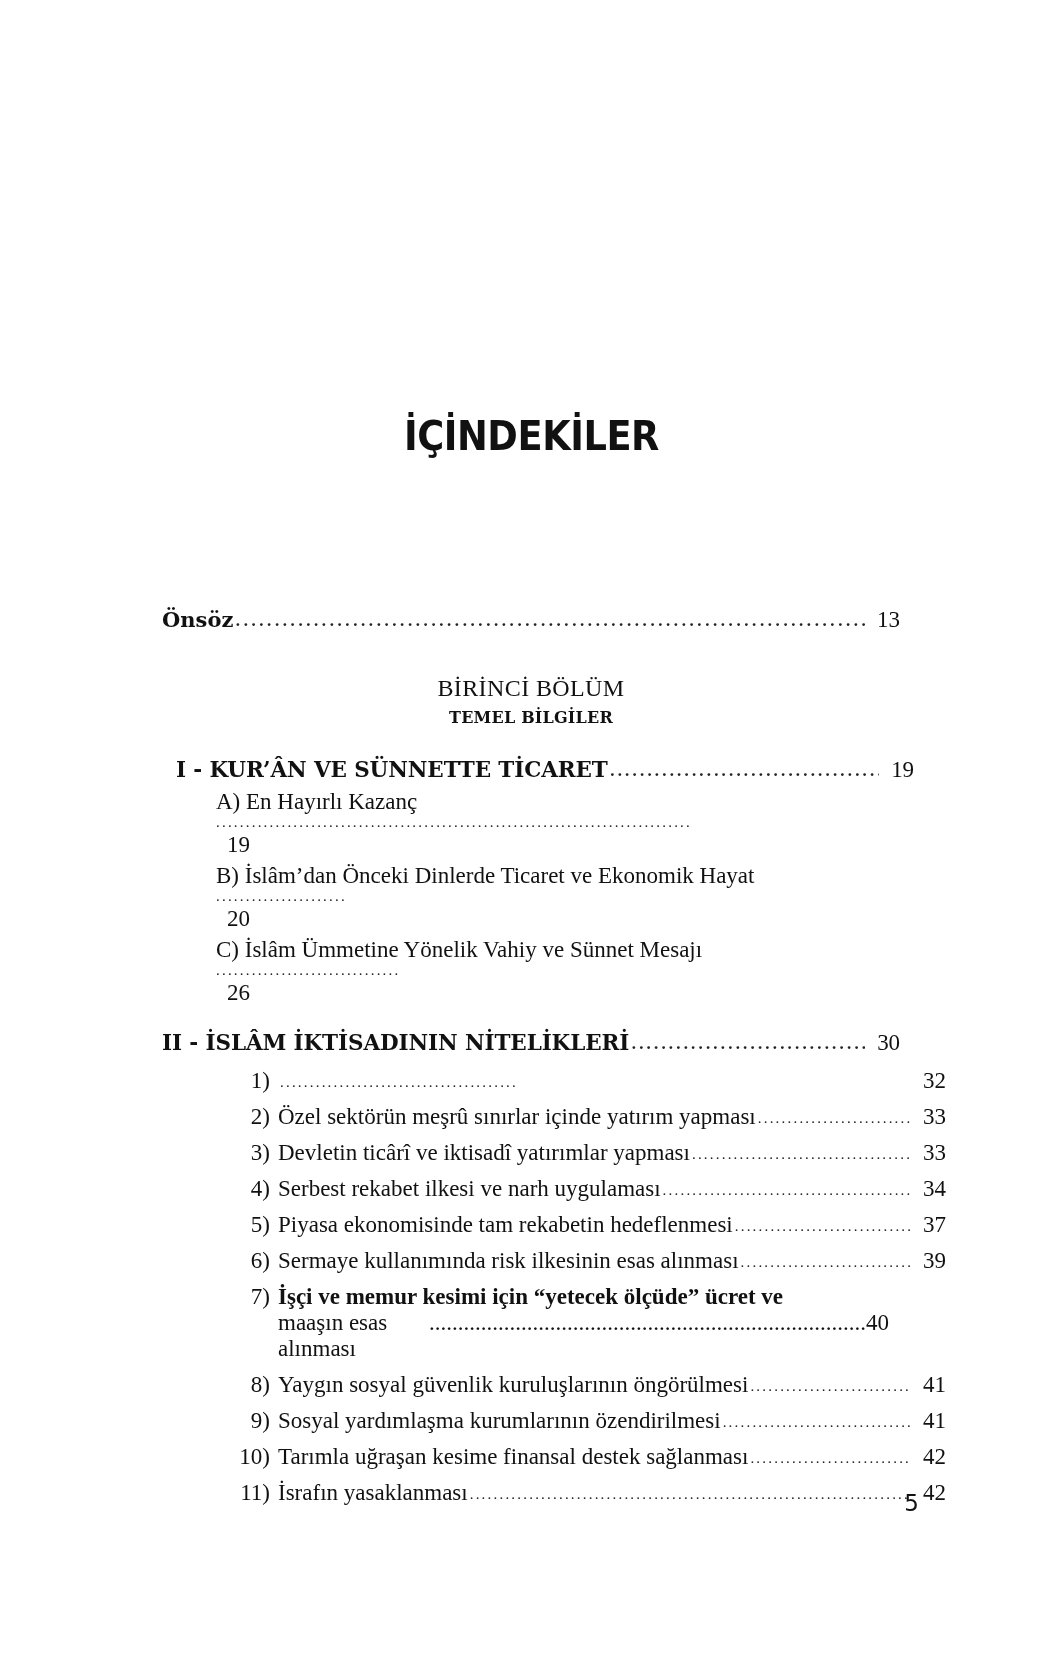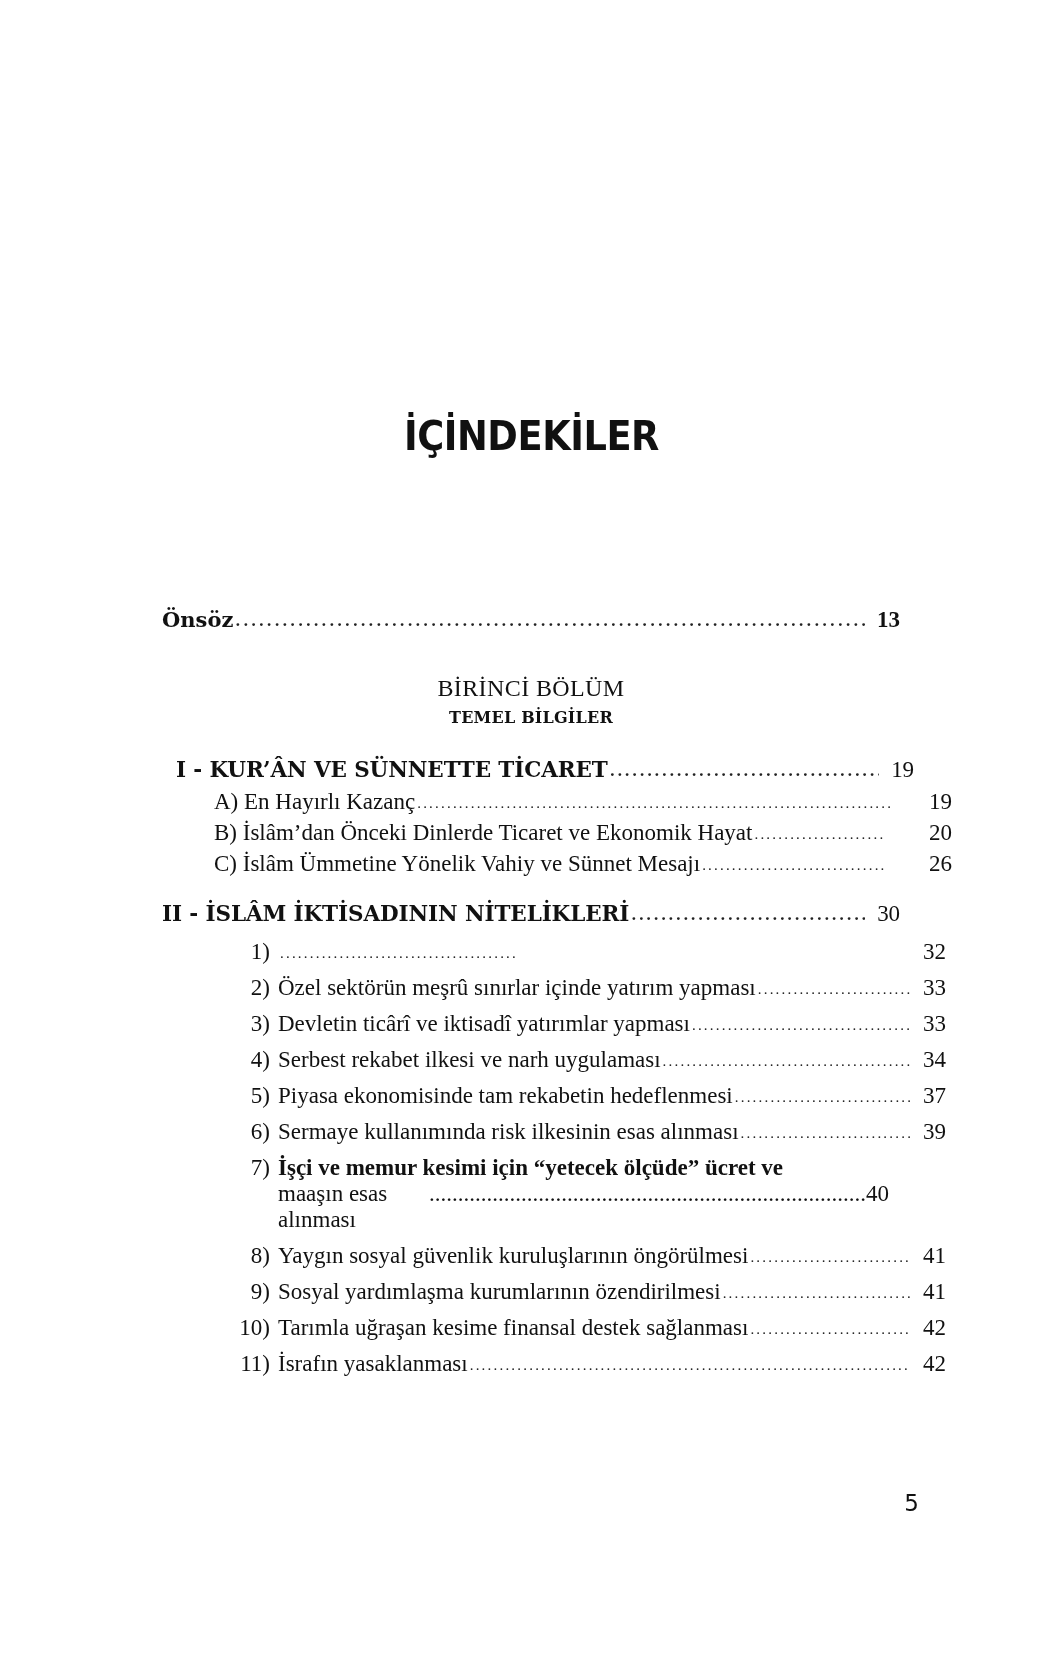--- a/index.html
+++ b/index.html
@@ -71,21 +71,21 @@
 
   
   .onsoz {
     font-family: "DejaVu Serif", serif;
     font-weight: bold;
     font-size: 21px;
     margin-bottom: 42px;
   }
   .onsoz .pageno {
     font-family: "Liberation Serif", serif;
-    font-weight: bold;
+    font-weight: normal;
     font-size: 23px;
     min-width: 34px;
   }
   .onsoz .leader { letter-spacing: 2.6px; }
 
   
   .part-head {
     text-align: center;
     font-family: "Liberation Serif", serif;
     font-size: 24px;
@@ -117,20 +117,21 @@
   }
   .sec.sec-1  { padding-left: 14px; }
   .sec.sec-2  { padding-left: 0px; margin-top: 24px; margin-bottom: 12px; }
 
   
   .sub {
     font-size: 23px;
     padding-left: 52px;
     margin-bottom: 5px;
     font-family: "Liberation Serif", serif;
+    flex-direction: column;
   }
   .sub .pageno { font-size: 23px; min-width: 34px; }
 
   
   .num {
     font-size: 23px;
     margin-bottom: 10px;
     font-family: "Liberation Serif", serif;
   }
   .num .numlbl {

